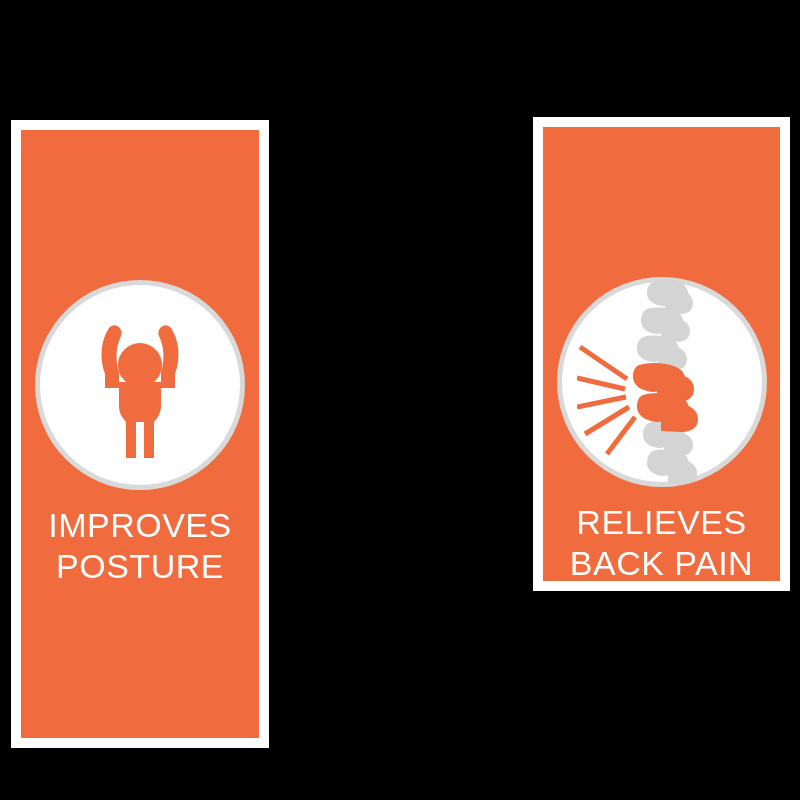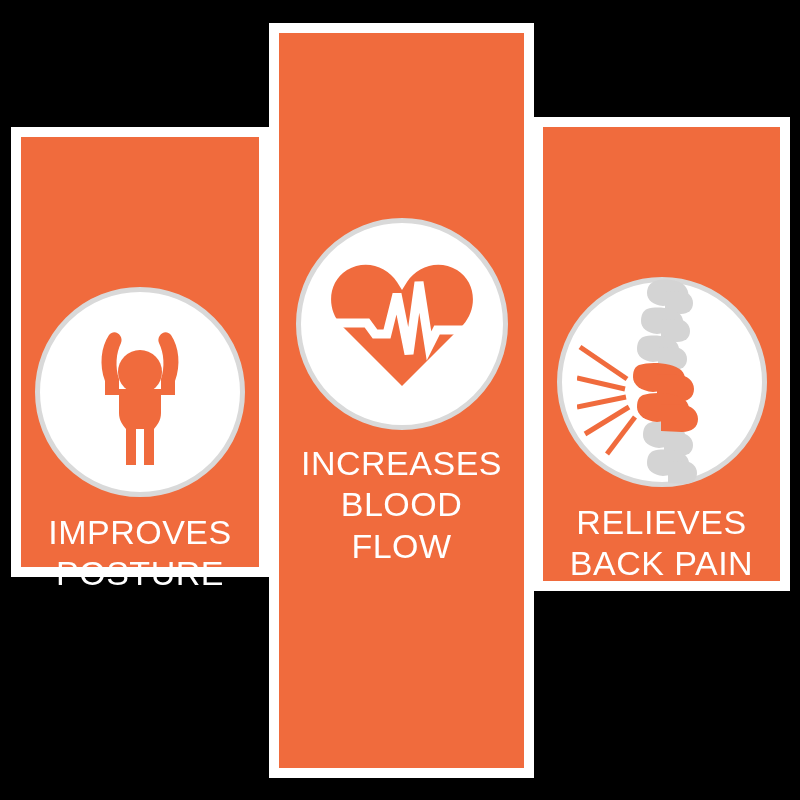--- a/index.html
+++ b/index.html
@@ -29,21 +29,21 @@
   }
   .panel-inner {
     position: absolute;
     inset: 10px;
     background: #f06b3d;           
     display: flex;
     flex-direction: column;
     align-items: center;
   }
 
-  .panel-left   { left: 11px;  top: 127px; width: 258px; height: 450px; }
+  .panel-left   { left: 11px;  top: 120px; width: 258px; height: 628px; }
   .panel-center { left: 269px; top: 23px;  width: 265px; height: 755px; z-index: 3; }
   .panel-right  { left: 533px; top: 117px; width: 257px; height: 474px; }
 
   
   .medallion {
     position: absolute;
     border-radius: 50%;
     background: #ffffff;
     border: 5px solid #d9d9d9;
     box-sizing: border-box;
@@ -97,40 +97,20 @@
           </svg>
         </span>
       </div>
 
       <div class="caption cap-left">IMPROVES
 POSTURE</div>
 
     </div>
   </div>
 
-  <div class="panel panel-center">
-    <div class="panel-inner">
-
-      <div class="medallion med-center">
-        <span>
-          <svg width="150" height="132" viewBox="0 0 150 132" aria-hidden="true">
-
-            <path d="M75 128 L14 67 C-1 50 1 24 20 12 C38 1 60 8 70 24 L75 32 L80 24 C90 8 112 1 130 12 C149 24 151 50 136 67 Z" fill="#f06b3d"></path>
-
-            <path d="M2 65 L40 65 L48 76 L60 76 L70 36 L82 96 L92 24 L102 88 L110 72 L148 72" fill="none" stroke="#ffffff" stroke-width="9" stroke-linejoin="miter" stroke-linecap="butt"></path>
-          </svg>
-        </span>
-      </div>
-
-      <div class="caption cap-center">INCREASES
-BLOOD
-FLOW</div>
-
-    </div>
-  </div>
 
   <div class="panel panel-right">
     <div class="panel-inner">
 
       <div class="medallion med-right">
         <span>
           <svg width="170" height="206" viewBox="0 0 170 206" aria-hidden="true">
             <g fill="#d4d4d4">
 
               <path d="M78 2 C88 -1 103 1 108 7 C113 13 112 20 108 24 L86 27 C76 26 70 21 70 14 C70 8 73 4 78 2 Z"></path>

